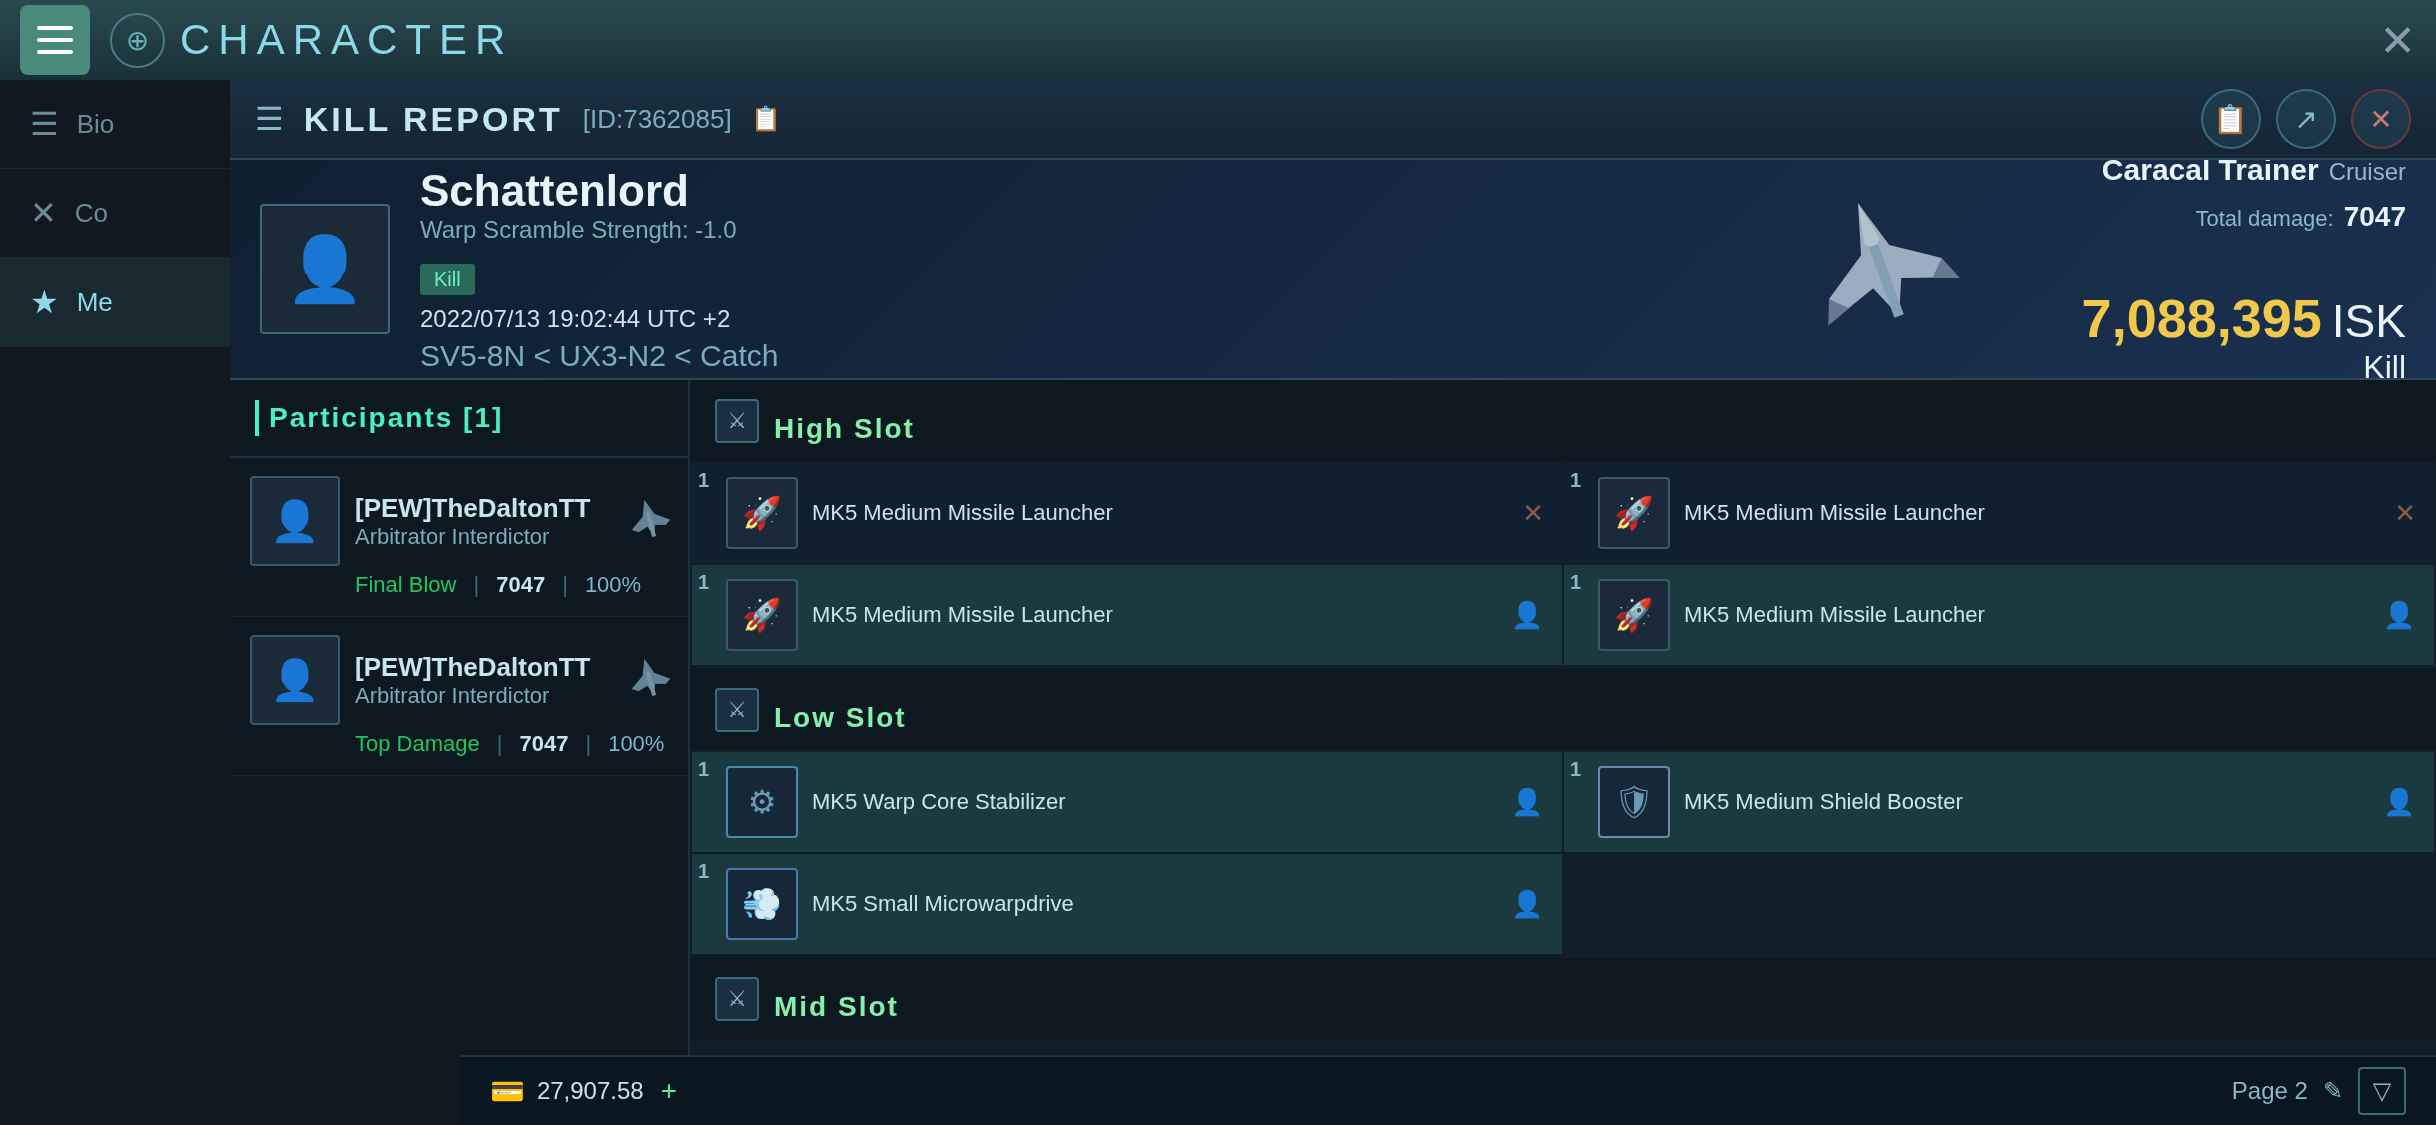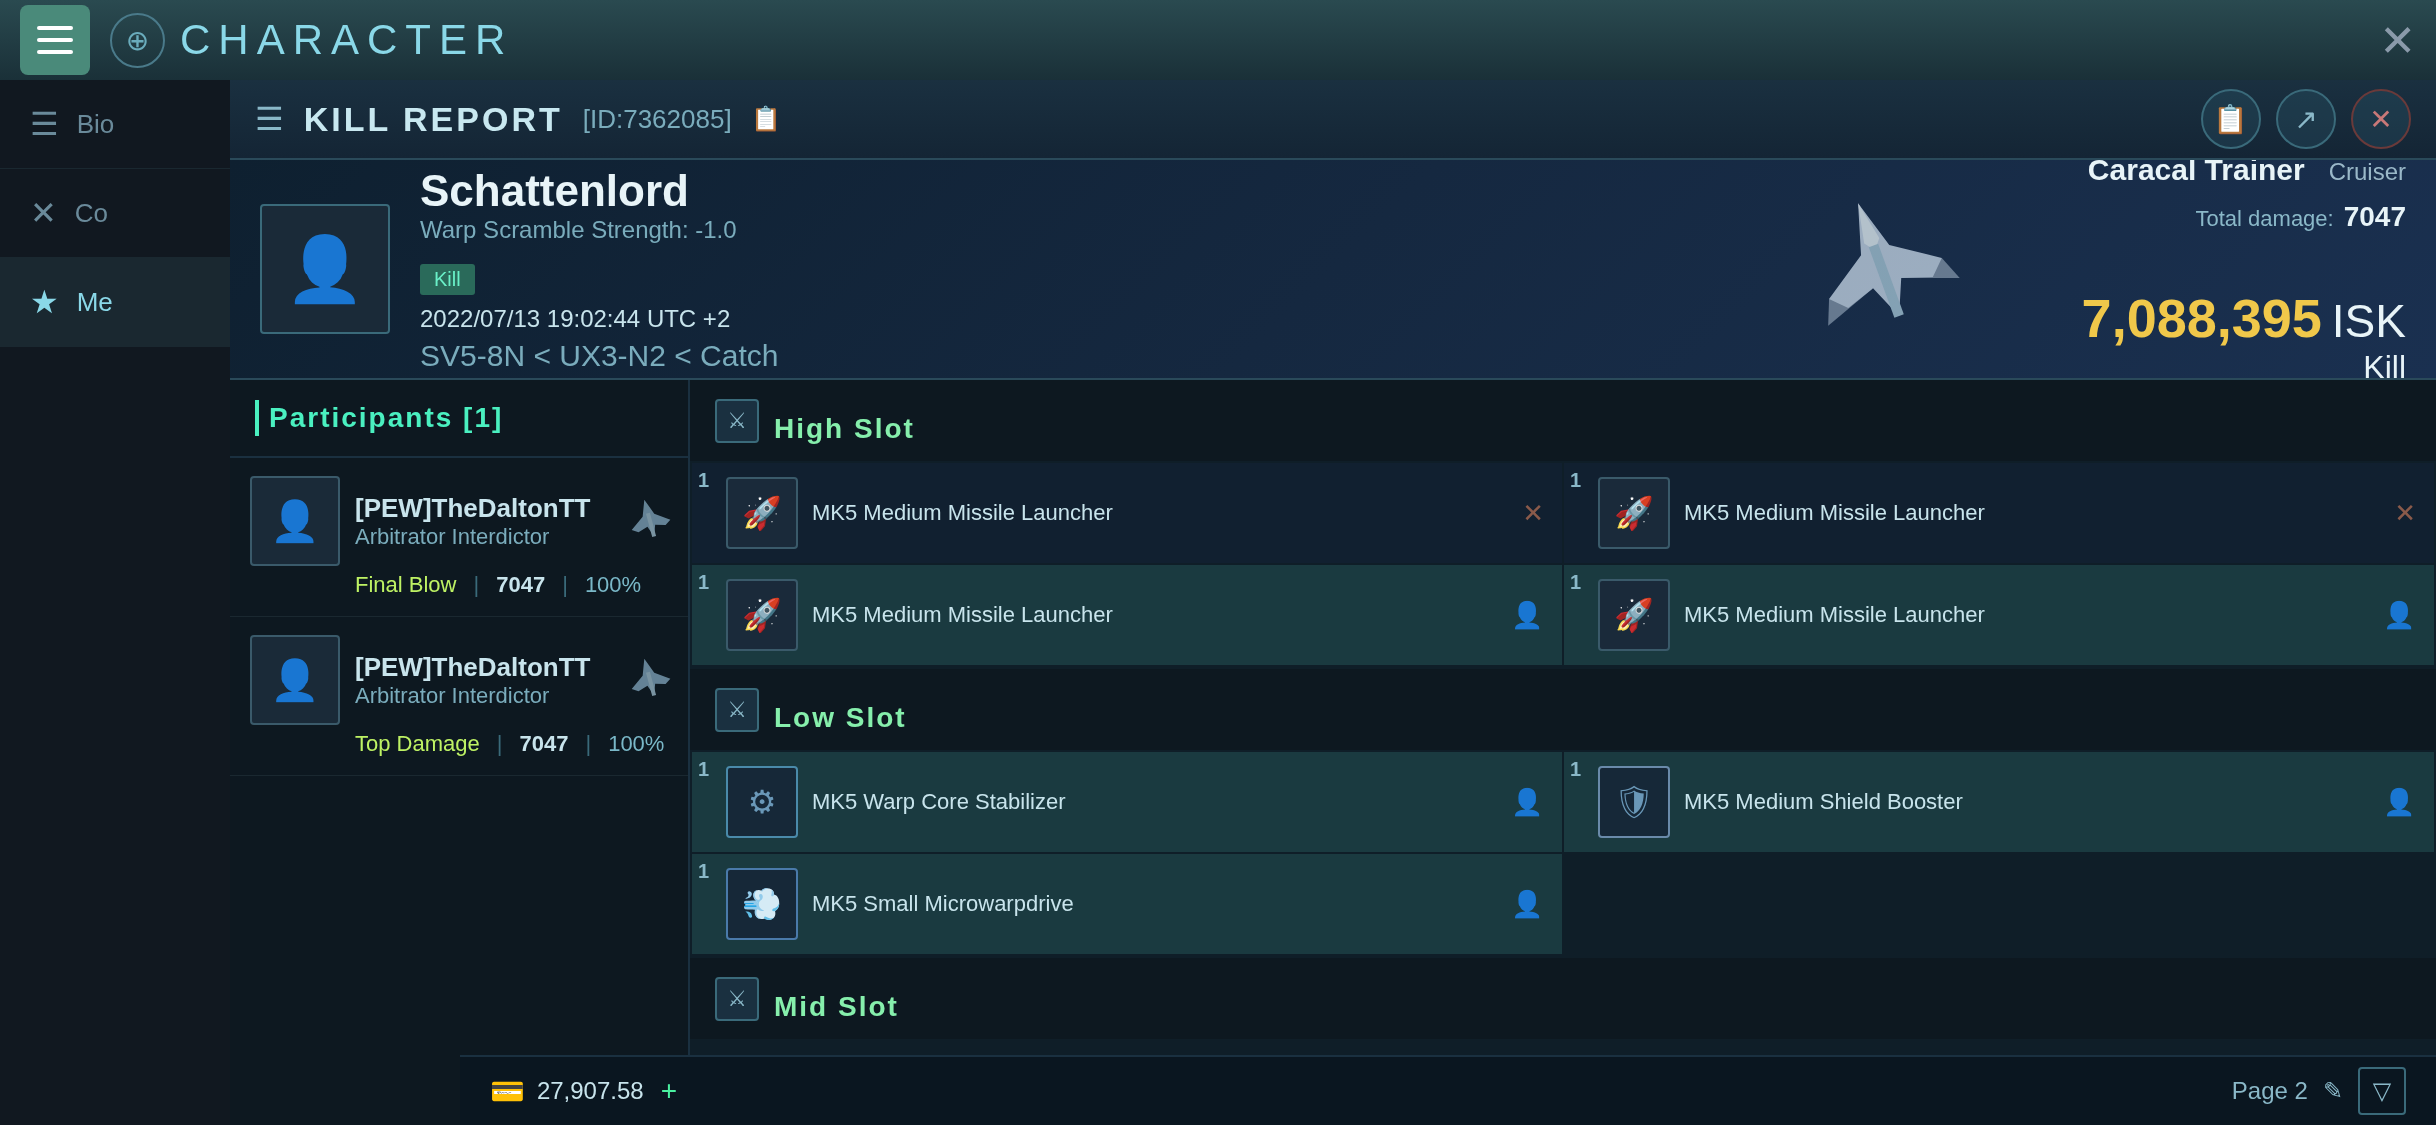--- a/index.html
+++ b/index.html
@@ -393,21 +393,21 @@
     .participant-stats {
       display: flex;
       align-items: center;
       gap: 12px;
       padding-left: 105px;
       color: #8ab8c8;
       font-size: 22px;
     }
 
     .stat-label {
-      color: #bef264;
+      color: #22c55e;
     }
 
     .stat-value {
       color: #c8e4ec;
       font-weight: 600;
     }
 
     .stat-pct {
       color: #7ab8c8;
     }
@@ -649,21 +649,21 @@
           <polygon points="0,-70 15,-20 60,10 45,25 15,15 0,50 -15,15 -45,25 -60,10 -15,-20"></polygon>
           <polygon points="0,-70 8,-30 0,-20 -8,-30" fill="#e8f4f8"></polygon>
           <rect x="-5" y="-25" width="10" height="75" fill="#a8c8d8"></rect>
           <polygon points="-15,15 -70,35 -60,10" opacity="0.6"></polygon>
           <polygon points="15,15 70,35 60,10" opacity="0.6"></polygon>
         </g>
       </svg>
     </div>
 
     <div class="kr-ship-details">
-      <div style="display:flex; align-items:baseline; gap:24px; justify-content:flex-end; margin-bottom:5px;">
+      <div style="display:flex; align-items:baseline; gap:10px; justify-content:flex-end; margin-bottom:5px;">
         <span class="kr-ship-name">Caracal Trainer</span>
         <span class="kr-ship-class">Cruiser</span>
       </div>
       <div style="display:flex; align-items:baseline; gap:10px; justify-content:flex-end; margin-bottom:5px;">
         <span class="kr-total-damage-label">Total damage:</span>
         <span class="kr-total-damage-value">7047</span>
       </div>
       <div style="display:flex; align-items:baseline; justify-content:flex-end;margin-top:44px;">
         <span class="kr-isk-value">7,088,395</span>
         <span class="kr-isk-label">ISK</span>

